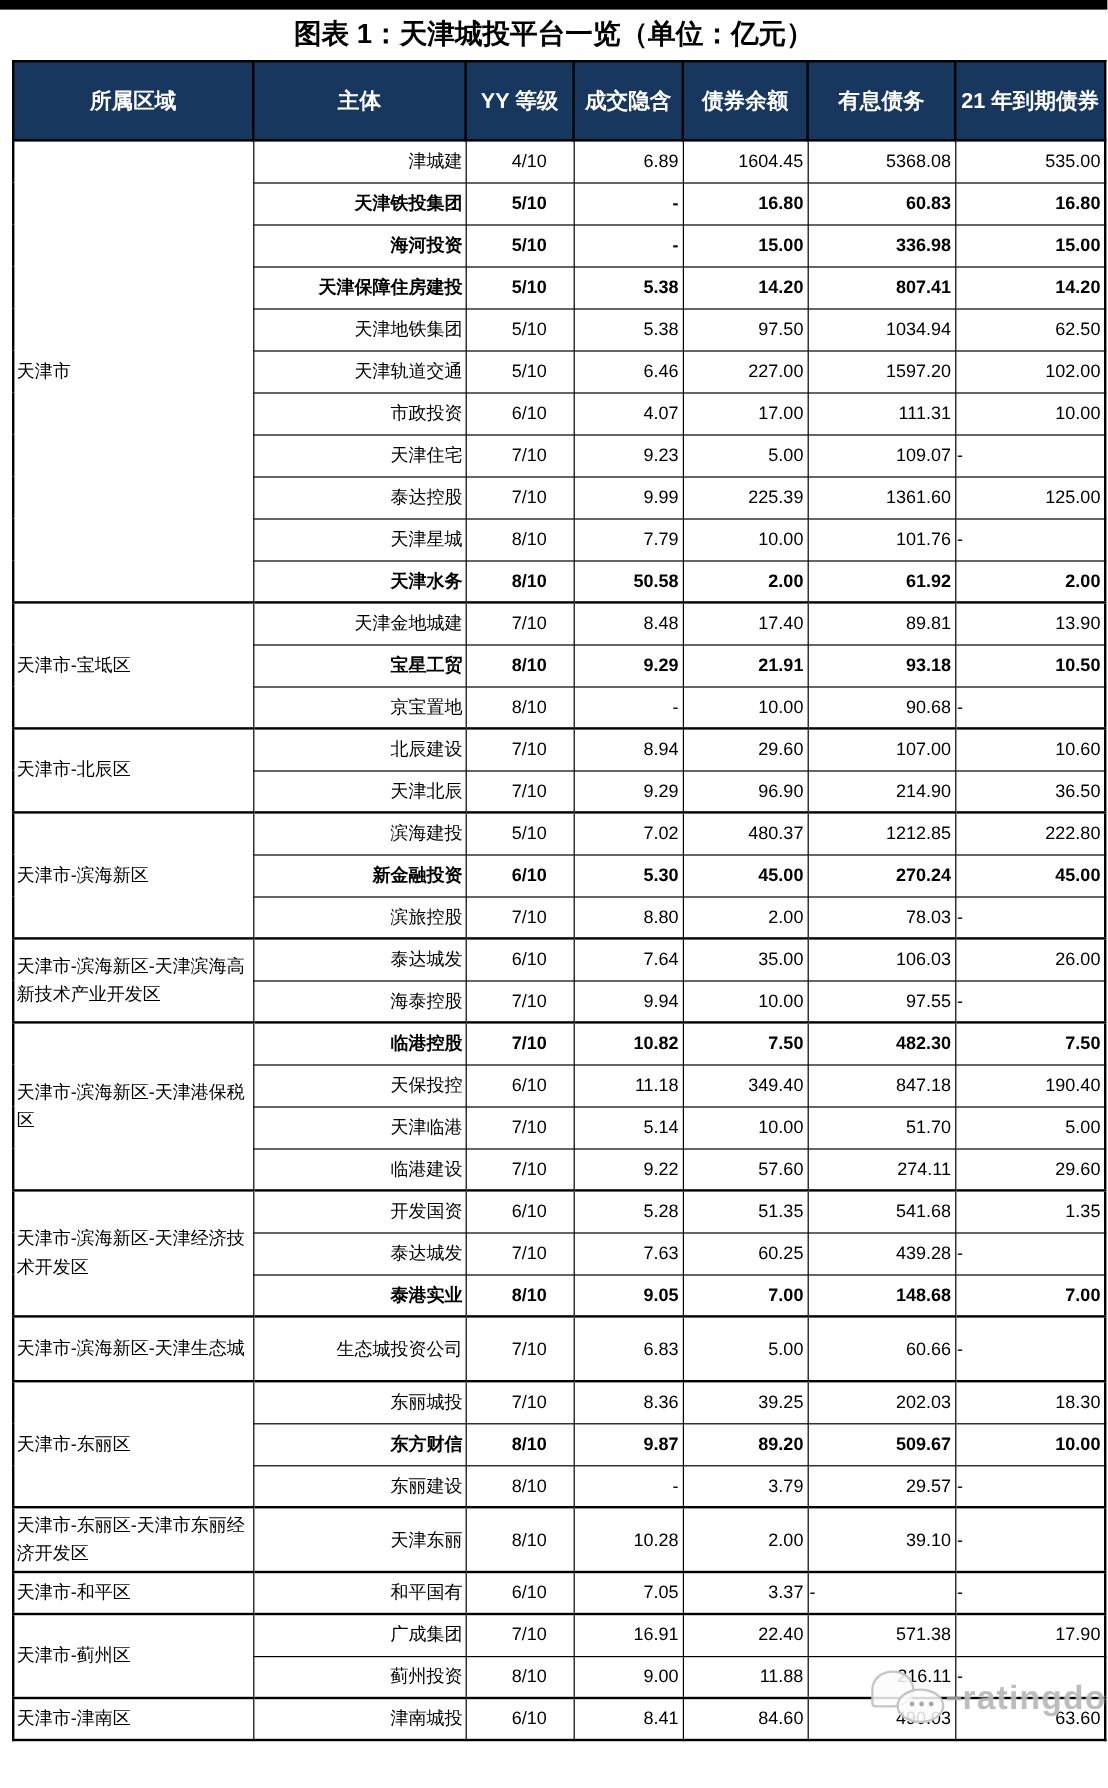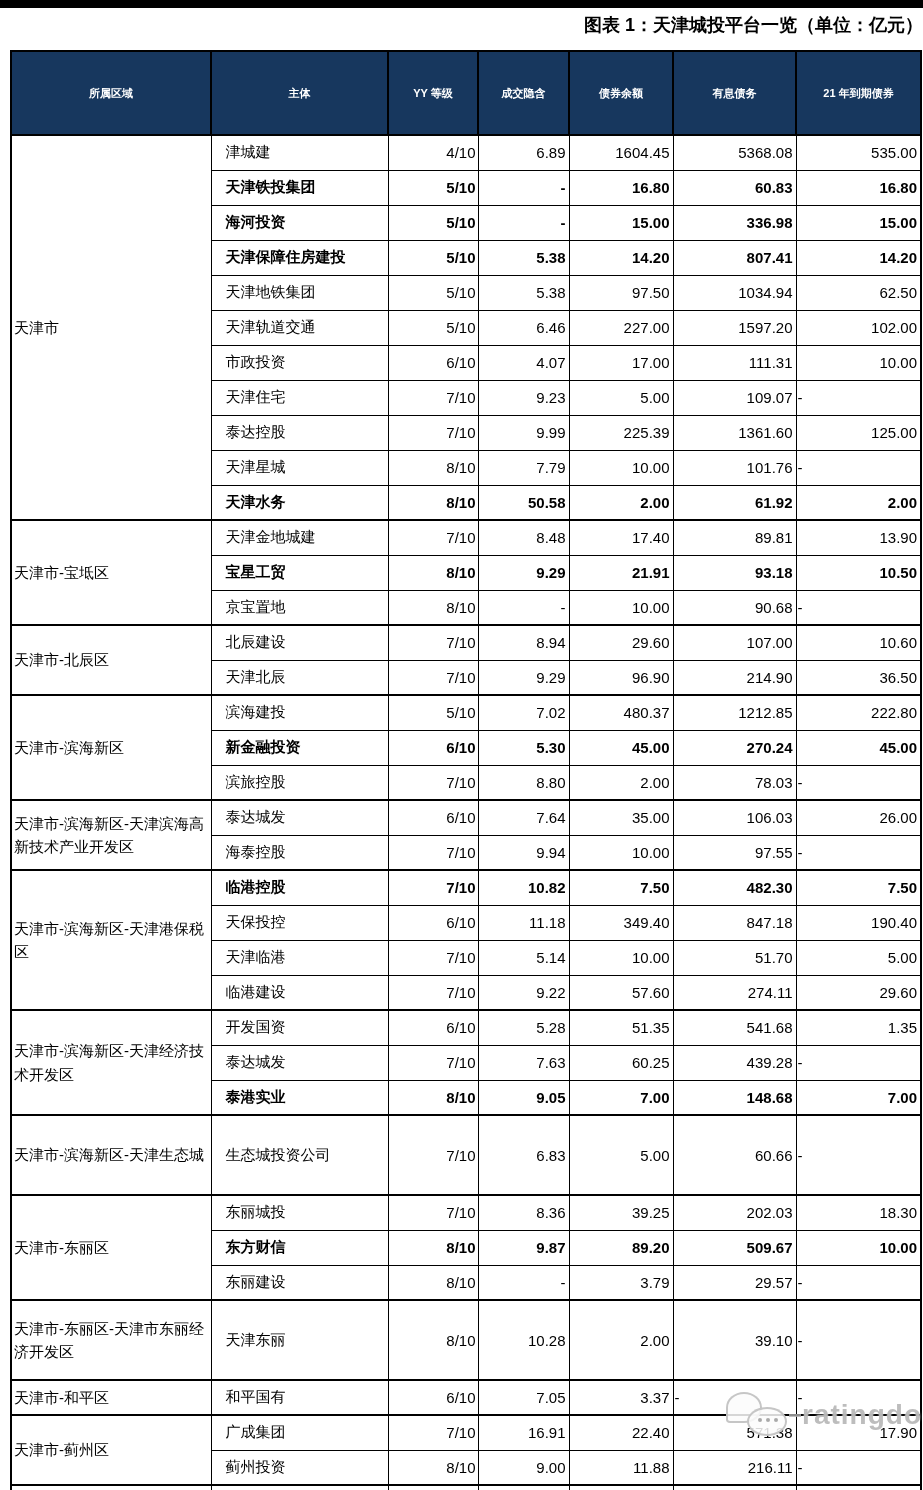--- a/index.html
+++ b/index.html
@@ -11,51 +11,51 @@
     position: relative;
     overflow: hidden;
     color: #000;
   }
   .top-bar {
     position: absolute; top: 0; left: 0;
     width: 923px; height: 8px; background: #000;
   }
   .title {
     position: absolute; top: 13px; left: 0;
-    width: 923px; text-align: right;
-    font-size: 18px; font-weight: bold; color: #000;
+    width: 923px; text-align: center;
+    font-size: 23px; font-weight: bold; color: #000;
   }
   table {
     position: absolute; top: 50px; left: 10px;
     width: 910px;
     border-collapse: collapse;
     table-layout: fixed;
     border: 2px solid #000;
   }
   th {
     background: #17375E; color: #fff;
-    font-size: 11px; font-weight: bold;
+    font-size: 18px; font-weight: bold;
     border: 2px solid #000;
-    height: 84px; padding: 0 3px;
+    height: 66px; padding: 0 3px;
     line-height: 1.9; text-align: center;
     vertical-align: middle;
   }
   td {
     border: 1px solid #000;
     height: 35px;
     font-size: 15px;
     padding: 0 2px;
     vertical-align: middle;
     overflow: hidden;
   }
   tr.group-start td { border-top: 2px solid #000; }
-  tr.tall td { height: 80px; }
+  tr.tall td { height: 54px; }
   td.region { text-align: left; line-height: 1.55; padding: 0 2px; }
-  td.entity { text-align: left; padding-left: 14px; }
-  td.yy { text-align: right; padding-left: 18px; }
+  td.entity { text-align: right; padding-left: 14px; }
+  td.yy { text-align: center; padding-left: 18px; }
   td.num { text-align: right; padding-right: 3px; }
   td.dash-left { text-align: left; padding-left: 1px; }
   tr.bold-row td:not(.region) { font-weight: bold; }
   .watermark {
     position: absolute; left: 726px; top: 1390px;
     display: flex; align-items: center;
     z-index: 5; pointer-events: none;
   }
   .wm-icon { position: relative; width: 62px; height: 50px; flex: 0 0 auto; }
   .wm-b1 {

